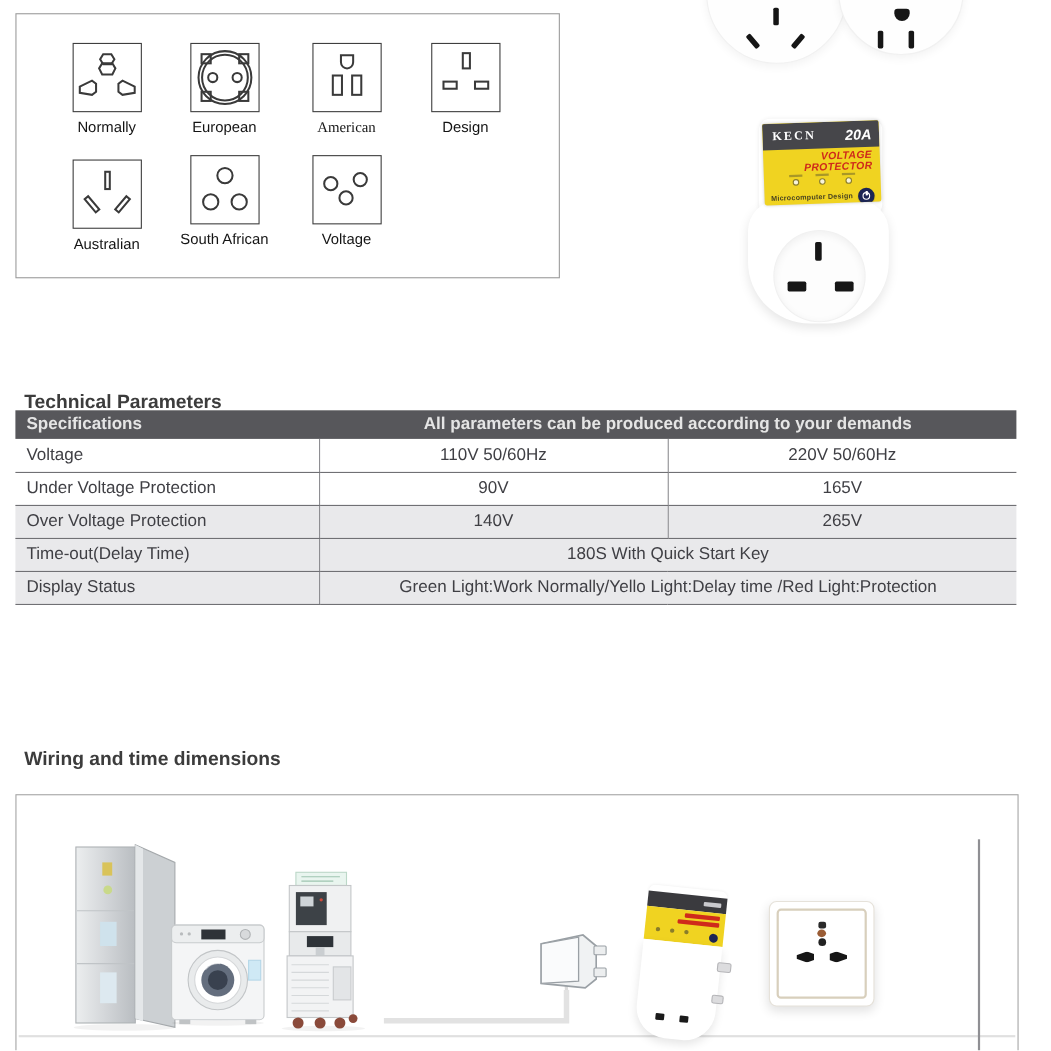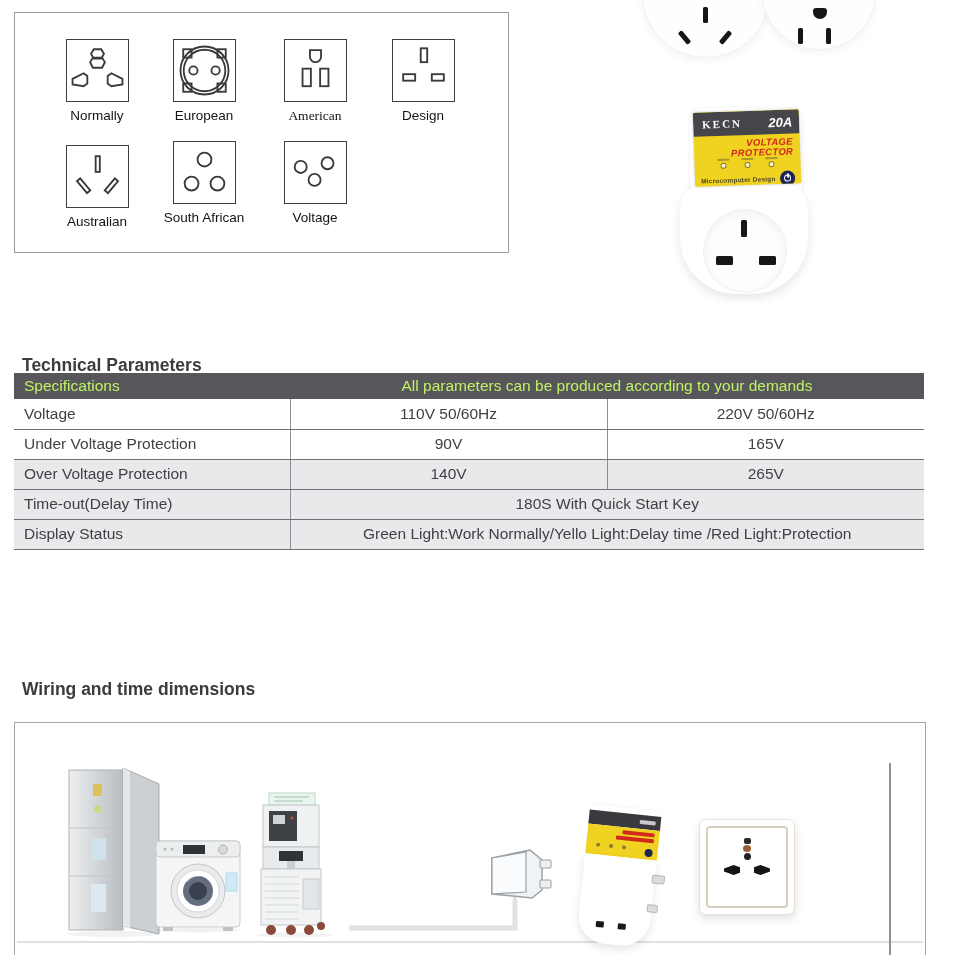--- a/index.html
+++ b/index.html
@@ -42,21 +42,21 @@
   .pm-power-glyph::after { content:''; position:absolute; width:1.5px; height:4px; background:#fff; left:2.2px; top:-2px; }
   .pm-body-bottom { left:2px; top:78px; width:128px; height:112px; background:#fff; border-radius:28px 28px 56px 56px; box-shadow:0 4px 10px rgba(0,0,0,0.10); }
   .pm-socket { left:26px; top:106px; width:82px; height:82px; border-radius:50%; background:#fdfdfd; box-shadow:inset 0 2px 8px rgba(0,0,0,0.06), 0 0 0 1px #f1f1f1; }
 
   
   .sec-title { position:absolute; left:22px; font-size:17.5px; font-weight:700; color:#3c3c3c; }
 
   
   .spec-table { position:absolute; left:14px; top:373px; width:910px; border-collapse:collapse; table-layout:fixed; font-size:15.5px; color:#3f3f44; }
   .spec-table td { height:30px; padding:0; }
-  .spec-table tr.thead td { background:#57575b; color:#bef264; height:26px; }
+  .spec-table tr.thead td { background:#57575b; color:#e5e5e5; height:26px;font-weight:bold; }
   .spec-table td.lbl { padding-left:10px; border-right:1px solid #8e8e92; }
   .spec-table td.val { text-align:center; }
   .spec-table td.val2 { border-left:1px solid #8e8e92; }
   .spec-table tr.data td { border-bottom:1px solid #707074; }
   .spec-table tr.alt td { background:#e9e9eb; }
   .spec-table tr.thead td.hdr2 { text-align:center; }
 
   
   .wiring-box { left:14px; top:722px; width:912px; height:240px; border:1px solid #a5a5a5; background:#fff; }
   .floor-line { left:2px; top:218px; width:906px; height:2px; background:#e0e0e0; }

